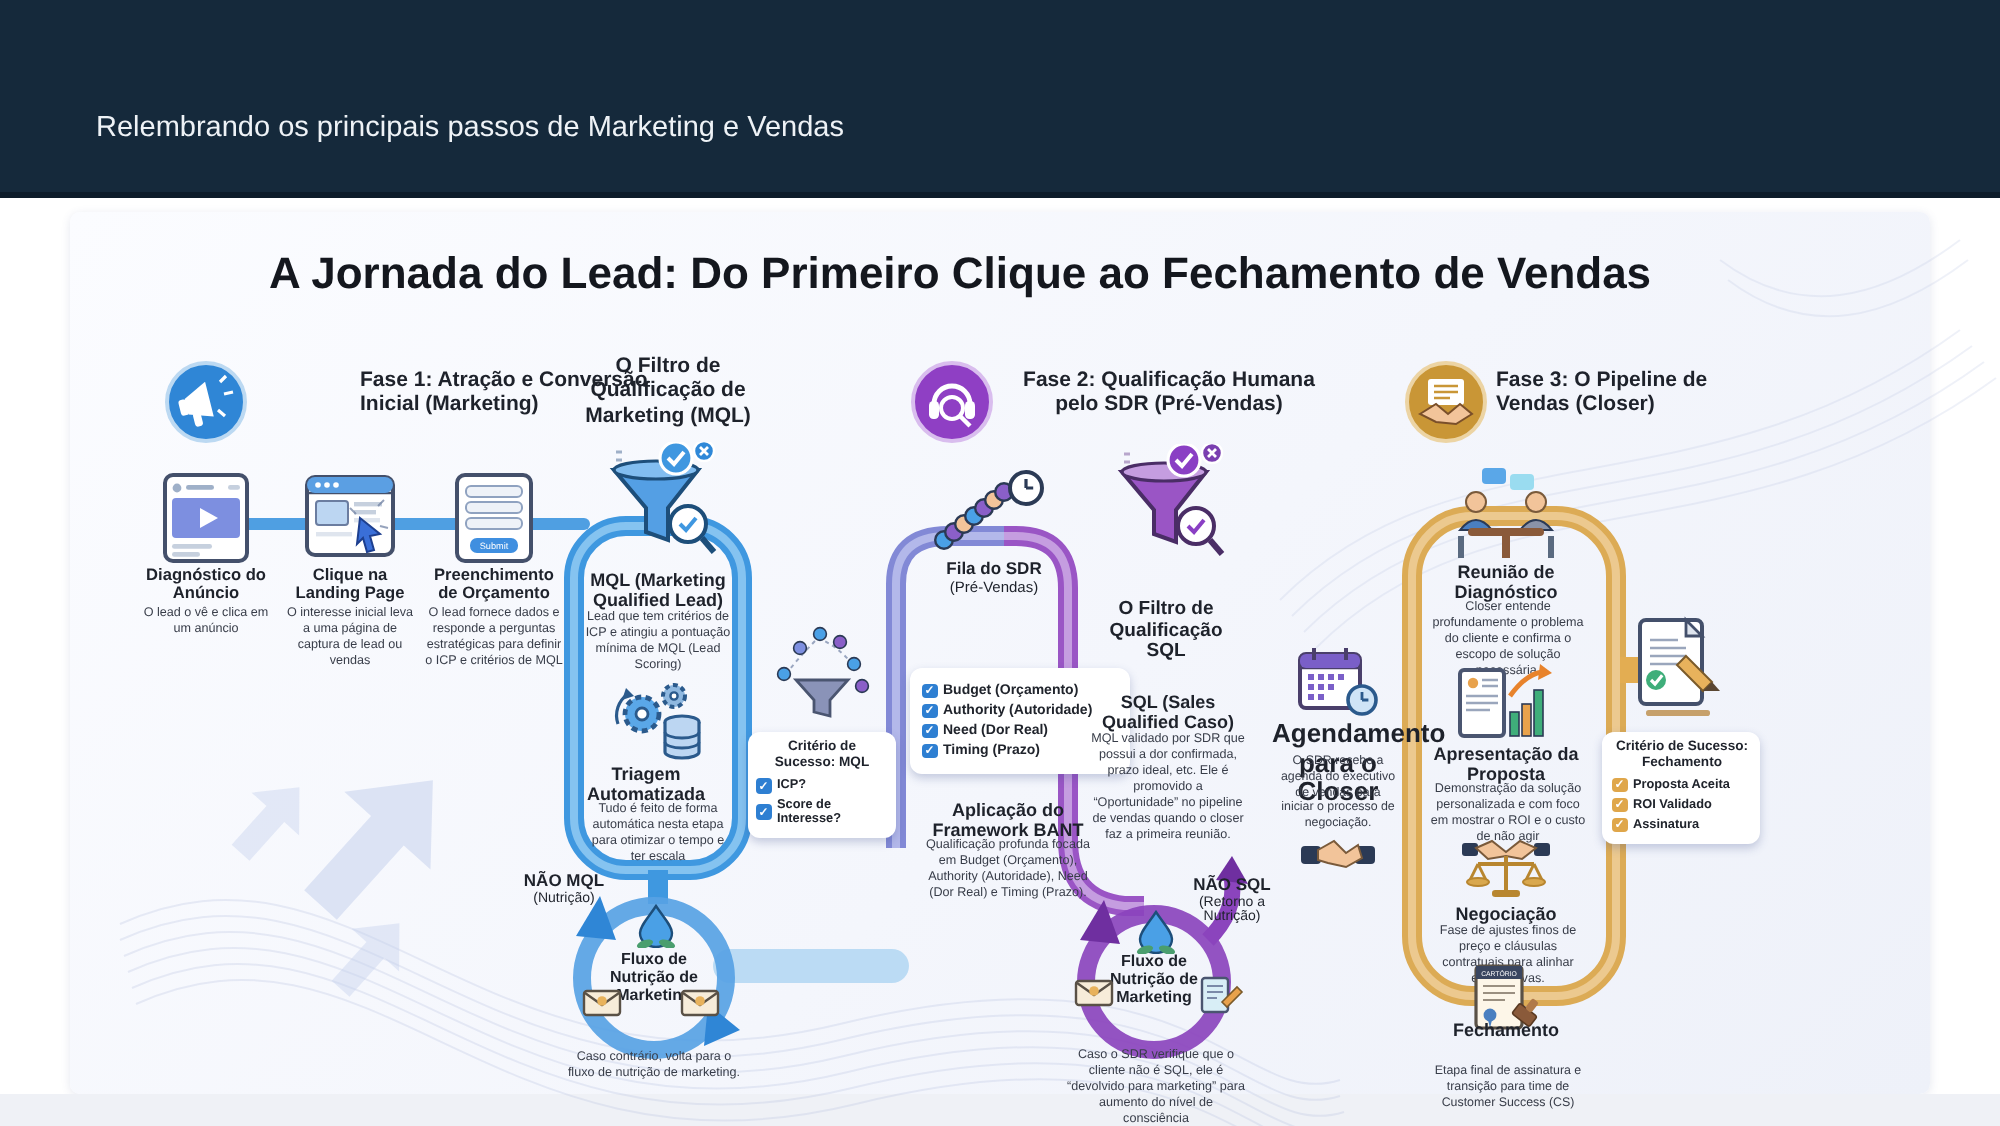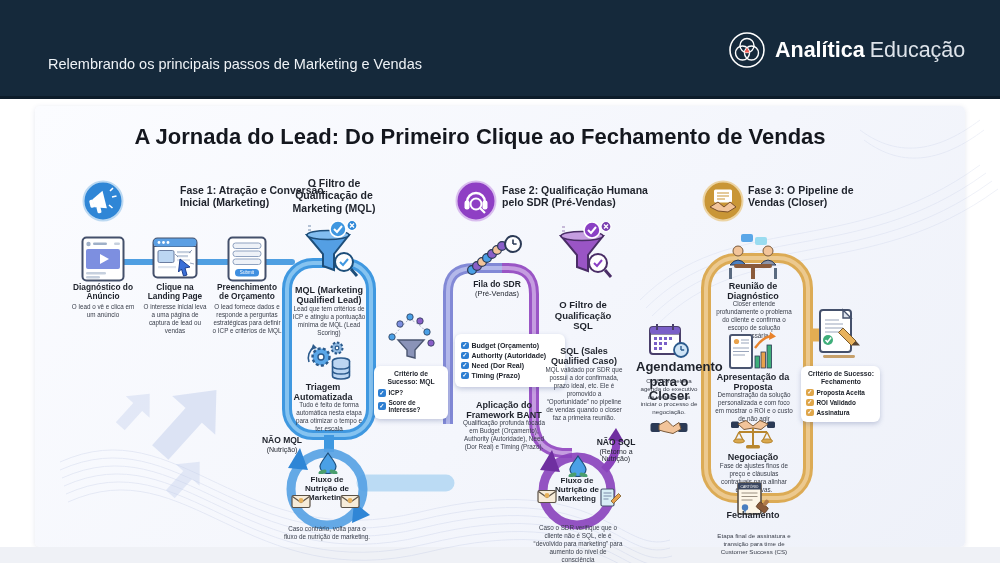--- a/index.html
+++ b/index.html
@@ -27,30 +27,20 @@
   .ckrow{display:flex;align-items:center;gap:3px;margin:2.5px 0;font-weight:bold;color:#20242c;}
   .ckb{width:7.5px;height:7.5px;border-radius:2px;background:#2E7FD2;position:relative;flex:none;}
   .ckb.gold{background:#DFA64A;}
   .ckb::before{content:"✓";color:#fff;font-size:6px;position:absolute;left:1.2px;top:-0.5px;}
 </style>
 </head>
 <body>
 
 <div class="abs hdr">
   <div class="abs hdr-sub">Relembrando os principais passos de Marketing e Vendas</div>
-  <div class="abs brand">
-    <svg width="38" height="38" viewBox="0 0 38 38">
-      <circle cx="19" cy="19" r="17" fill="none" stroke="#fff" stroke-width="1.6"></circle>
-      <circle cx="19" cy="14.5" r="7" fill="none" stroke="#fff" stroke-width="1.4"></circle>
-      <circle cx="14.5" cy="22" r="7" fill="none" stroke="#fff" stroke-width="1.4"></circle>
-      <circle cx="23.5" cy="22" r="7" fill="none" stroke="#fff" stroke-width="1.4"></circle>
-      <polygon points="19,16.5 16.5,21.5 21.5,21.5" fill="#F2584F"></polygon>
-    </svg>
-    <div class="brand-txt"><b>Analítica</b><span class="lt">Educação</span></div>
-  </div>
 </div>
 
 <div class="abs panel"></div>
 <div class="abs footstrip"></div>
 
 <svg class="abs" style="left:0;top:0;" width="1000" height="563" viewBox="0 0 1000 563">
 
   <g stroke="#b7c1e0" fill="none" opacity="0.28">
     <path d="M60 462 C 180 408 240 556 420 512 S 620 556 670 540"></path>
     <path d="M60 470 C 180 416 240 564 420 520 S 620 564 670 548"></path>
@@ -132,21 +122,21 @@
 <div class="abs col-head" style="left:288px;top:177px;width:92px;">O Filtro de Qualificação de Marketing (MQL)</div>
 
 <svg class="abs" style="left:455px;top:180px;" width="42" height="42" viewBox="0 0 42 42">
   <circle cx="21" cy="21" r="19.5" fill="#8F3FC4" stroke="#d9bdee" stroke-width="2"></circle>
   <path d="M12 22 a9 9 0 0 1 18 0" stroke="#fff" stroke-width="2.4" fill="none"></path>
   <rect x="9.5" y="20.5" width="5" height="9" rx="2.2" fill="#fff"></rect>
   <rect x="27.5" y="20.5" width="5" height="9" rx="2.2" fill="#fff"></rect>
   <circle cx="21" cy="24" r="5.5" fill="none" stroke="#fff" stroke-width="2"></circle>
   <line x1="25" y1="28" x2="30" y2="33" stroke="#fff" stroke-width="2.2"></line>
 </svg>
-<div class="abs badge-label" style="left:502px;top:184px;width:165px;">Fase 2: Qualificação Humana pelo SDR (Pré-Vendas)</div>
+<div class="abs badge-label" style="left:502px;top:184px;width:165px;text-align:center;">Fase 2: Qualificação Humana pelo SDR (Pré-Vendas)</div>
 
 <svg class="abs" style="left:702px;top:180px;" width="42" height="42" viewBox="0 0 42 42">
   <circle cx="21" cy="21" r="19.5" fill="#C99636" stroke="#ecd4a4" stroke-width="2"></circle>
   <rect x="12" y="9.5" width="18" height="13" rx="1.5" fill="#fff"></rect>
   <path d="M15 13 h12 M15 16 h12 M15 19 h8" stroke="#C99636" stroke-width="1.2"></path>
   <polygon points="8,27 16,22 22,27 28,22 34,27 26,32 16,31" fill="#f2c49a" stroke="#7a4f2a" stroke-width="1"></polygon>
 </svg>
 <div class="abs badge-label" style="left:748px;top:184px;width:128px;">Fase 3: O Pipeline de Vendas (Closer)</div>
 
 <svg class="abs" style="left:81px;top:236px;" width="44" height="46" viewBox="0 0 44 46">

